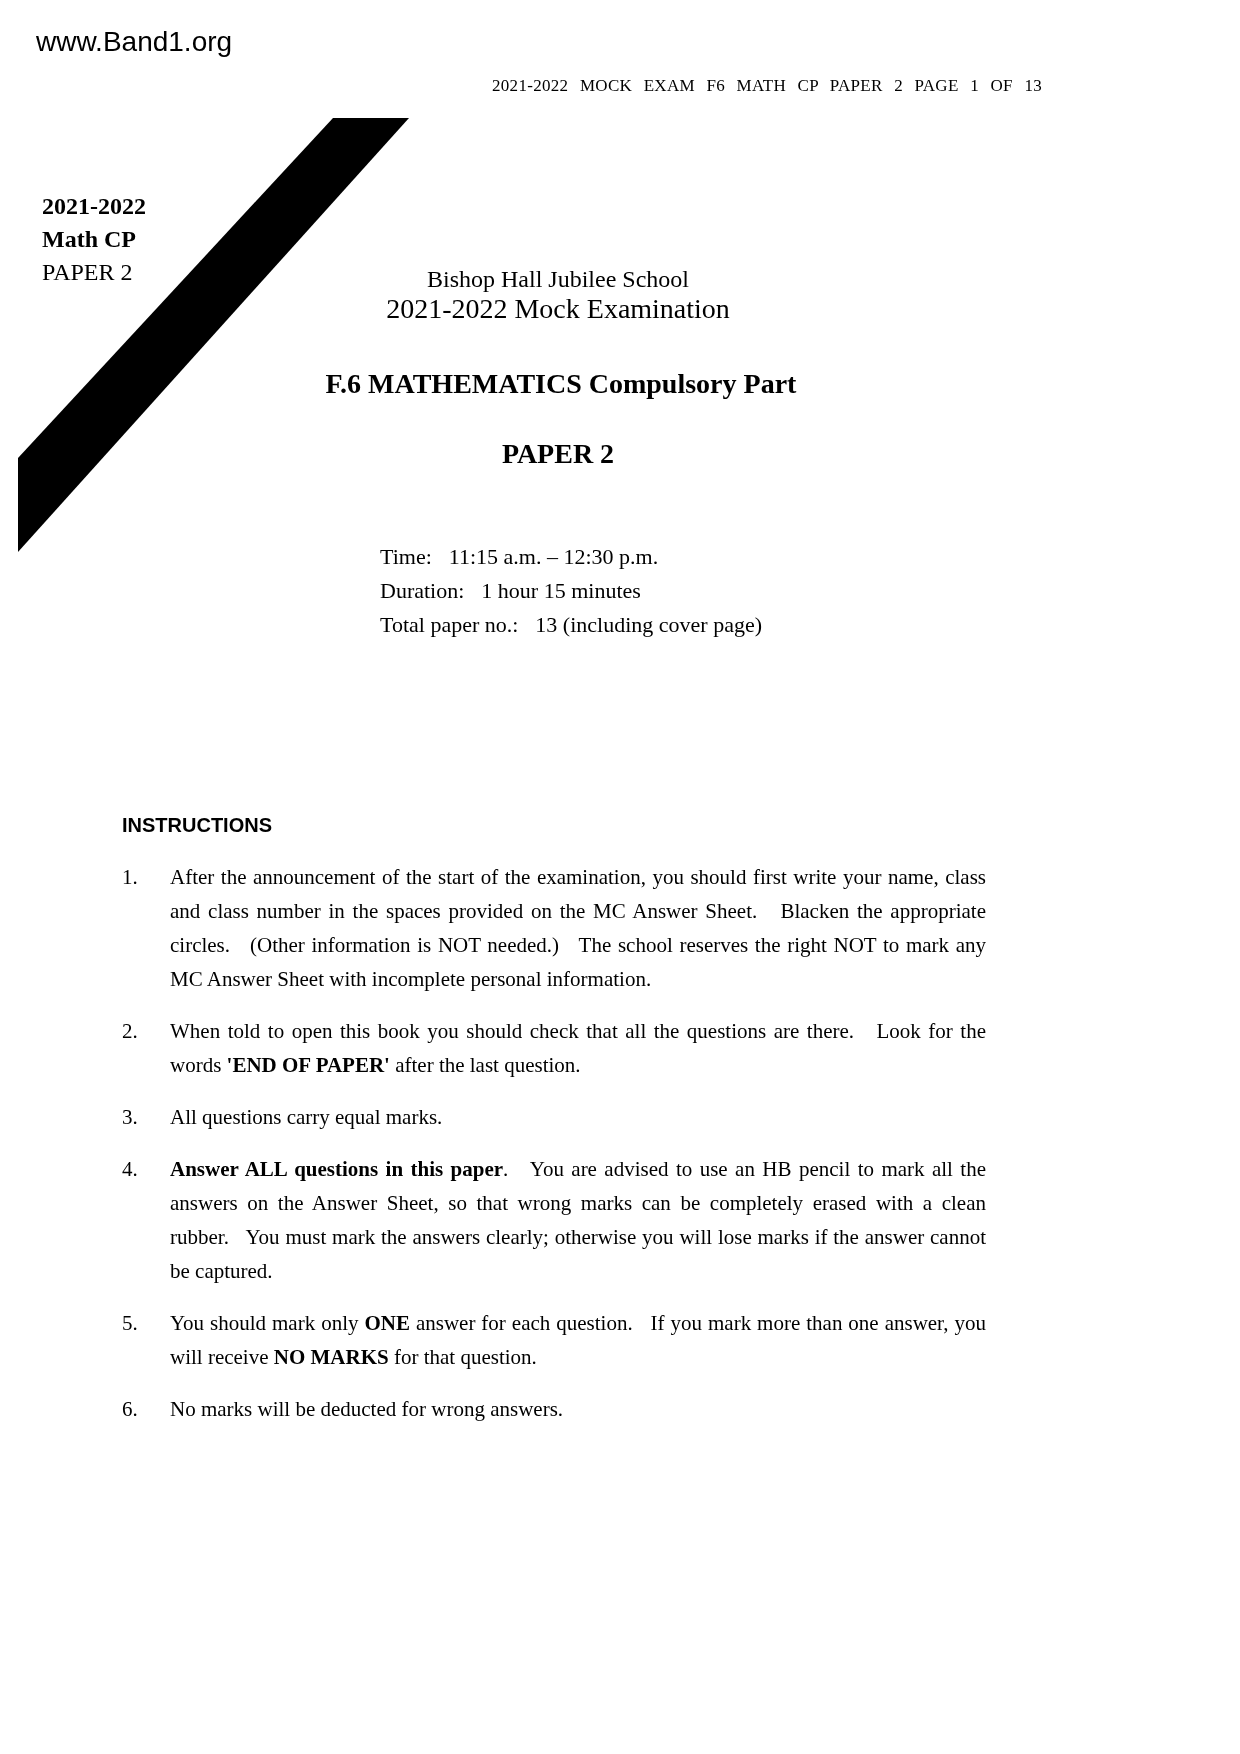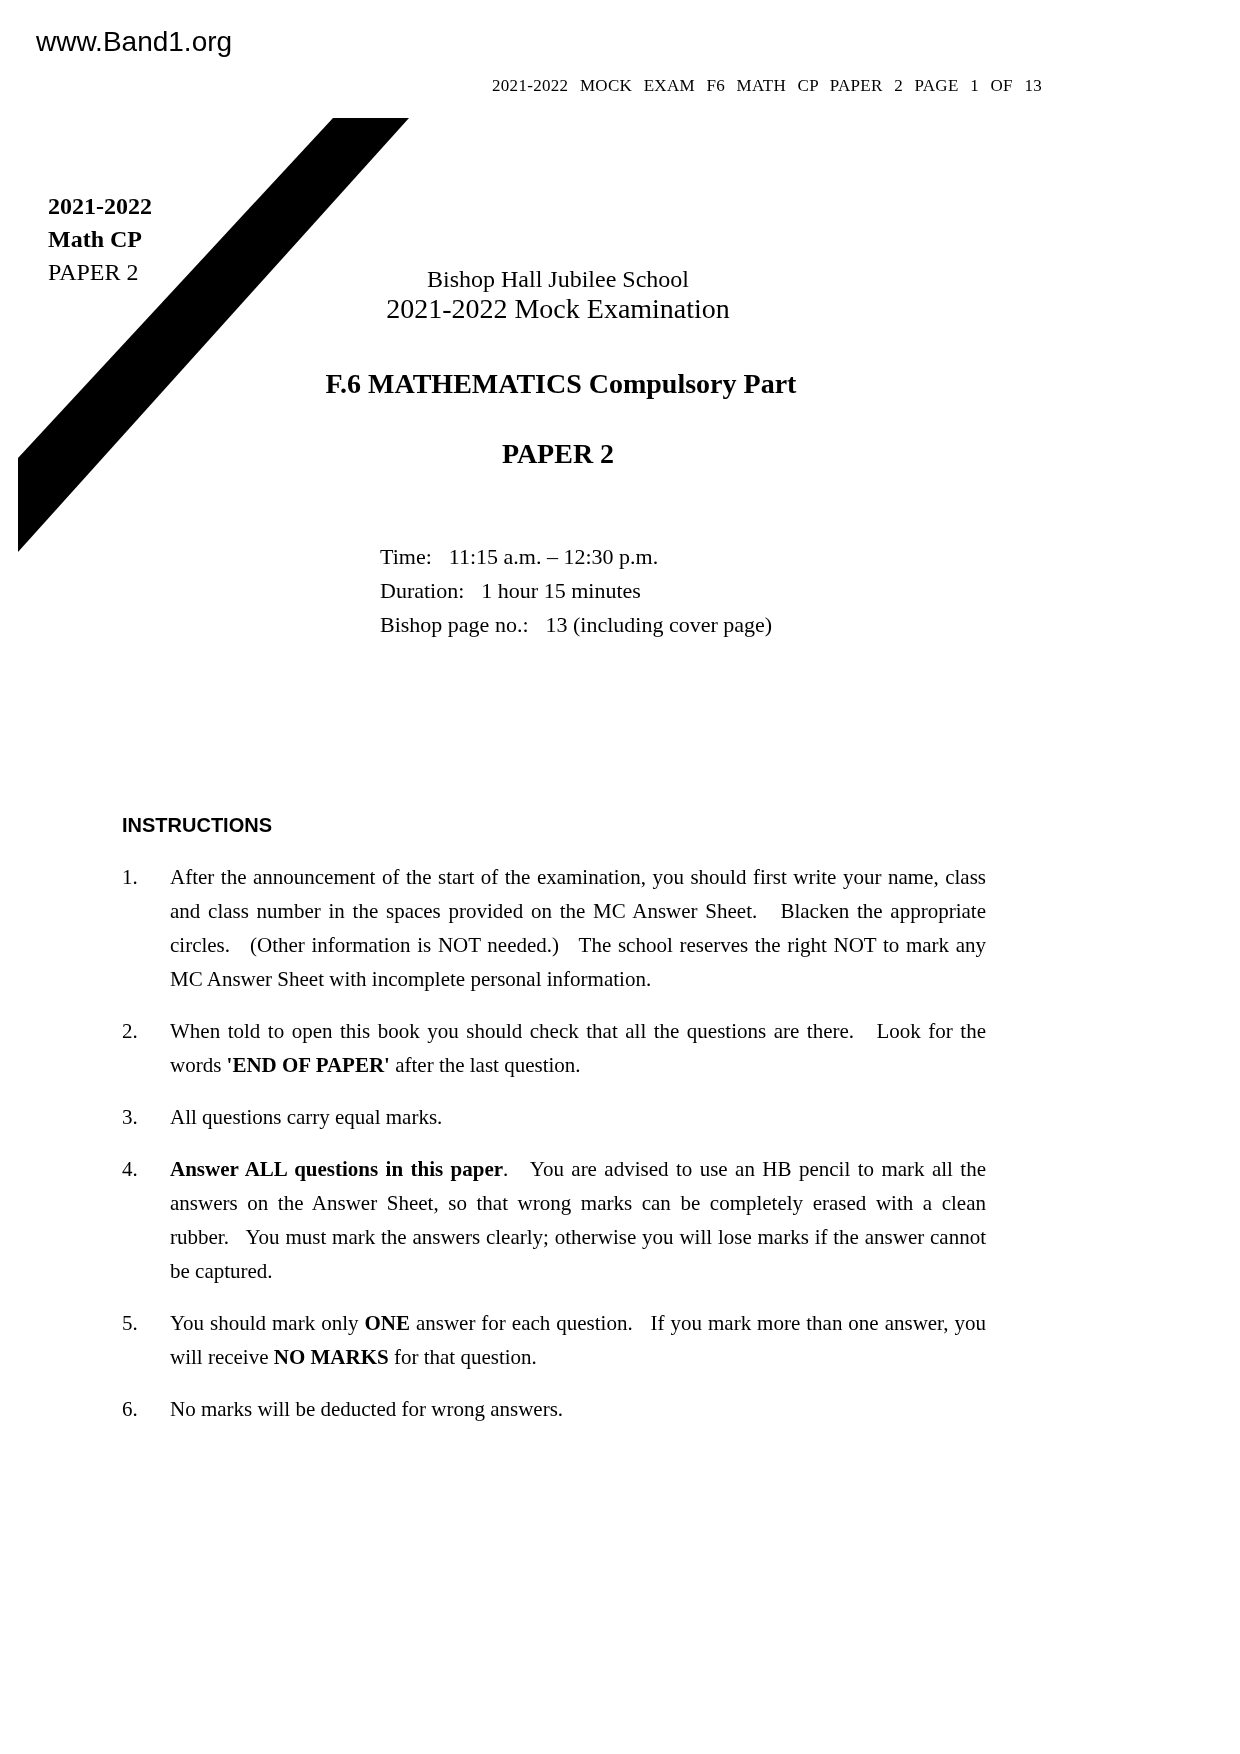--- a/index.html
+++ b/index.html
@@ -19,21 +19,21 @@
   }
   .page-header {
     position:absolute; top:76px; right:198px;
     font-size:17px;
     word-spacing:7px;
     letter-spacing:0.3px;
     white-space:nowrap;
   }
   .stripe { position:absolute; left:0; top:0; }
   .corner-label {
-    position:absolute; left:48px; top:190px;
+    position:absolute; left:42px; top:190px;
     font-size:24px; line-height:33px;
   }
   .bold { font-weight:bold; }
   .center-block {
     position:absolute; left:8px; top:264px; width:1100px;
     text-align:center;
   }
   .school-name { font-size:24px; line-height:30px; }
   .exam-name   { font-size:28px; line-height:30px; }
   .main-title  { font-size:28px; line-height:36px; font-weight:bold; margin-top:42px;padding-left:6px; }
@@ -84,21 +84,21 @@
   </div>
 
   <div class="details">
     <div class="detail-row">
       <span class="detail-label">Time:</span><span class="detail-value">11:15 a.m. – 12:30 p.m.</span>
     </div>
     <div class="detail-row">
       <span class="detail-label">Duration:</span><span class="detail-value">1 hour 15 minutes</span>
     </div>
     <div class="detail-row">
-      <span class="detail-label">Bishop page no.:</span><span class="detail-value">13 (including cover page)</span>
+      <span class="detail-label">Total paper no.:</span><span class="detail-value">13 (including cover page)</span>
     </div>
   </div>
 
   <div class="instructions-heading">INSTRUCTIONS</div>
 
   <div class="instructions">
     <div class="item">
       <div class="item-num">1.</div>
       <div class="item-text"><span>After the announcement of the start of the examination, you should first write your name, class and class number in the spaces provided on the MC Answer Sheet.&nbsp;&nbsp; Blacken the appropriate circles.&nbsp;&nbsp; (Other information is NOT needed.)&nbsp;&nbsp; The school reserves the right NOT to mark any MC Answer Sheet with incomplete personal information.</span></div>
     </div>

